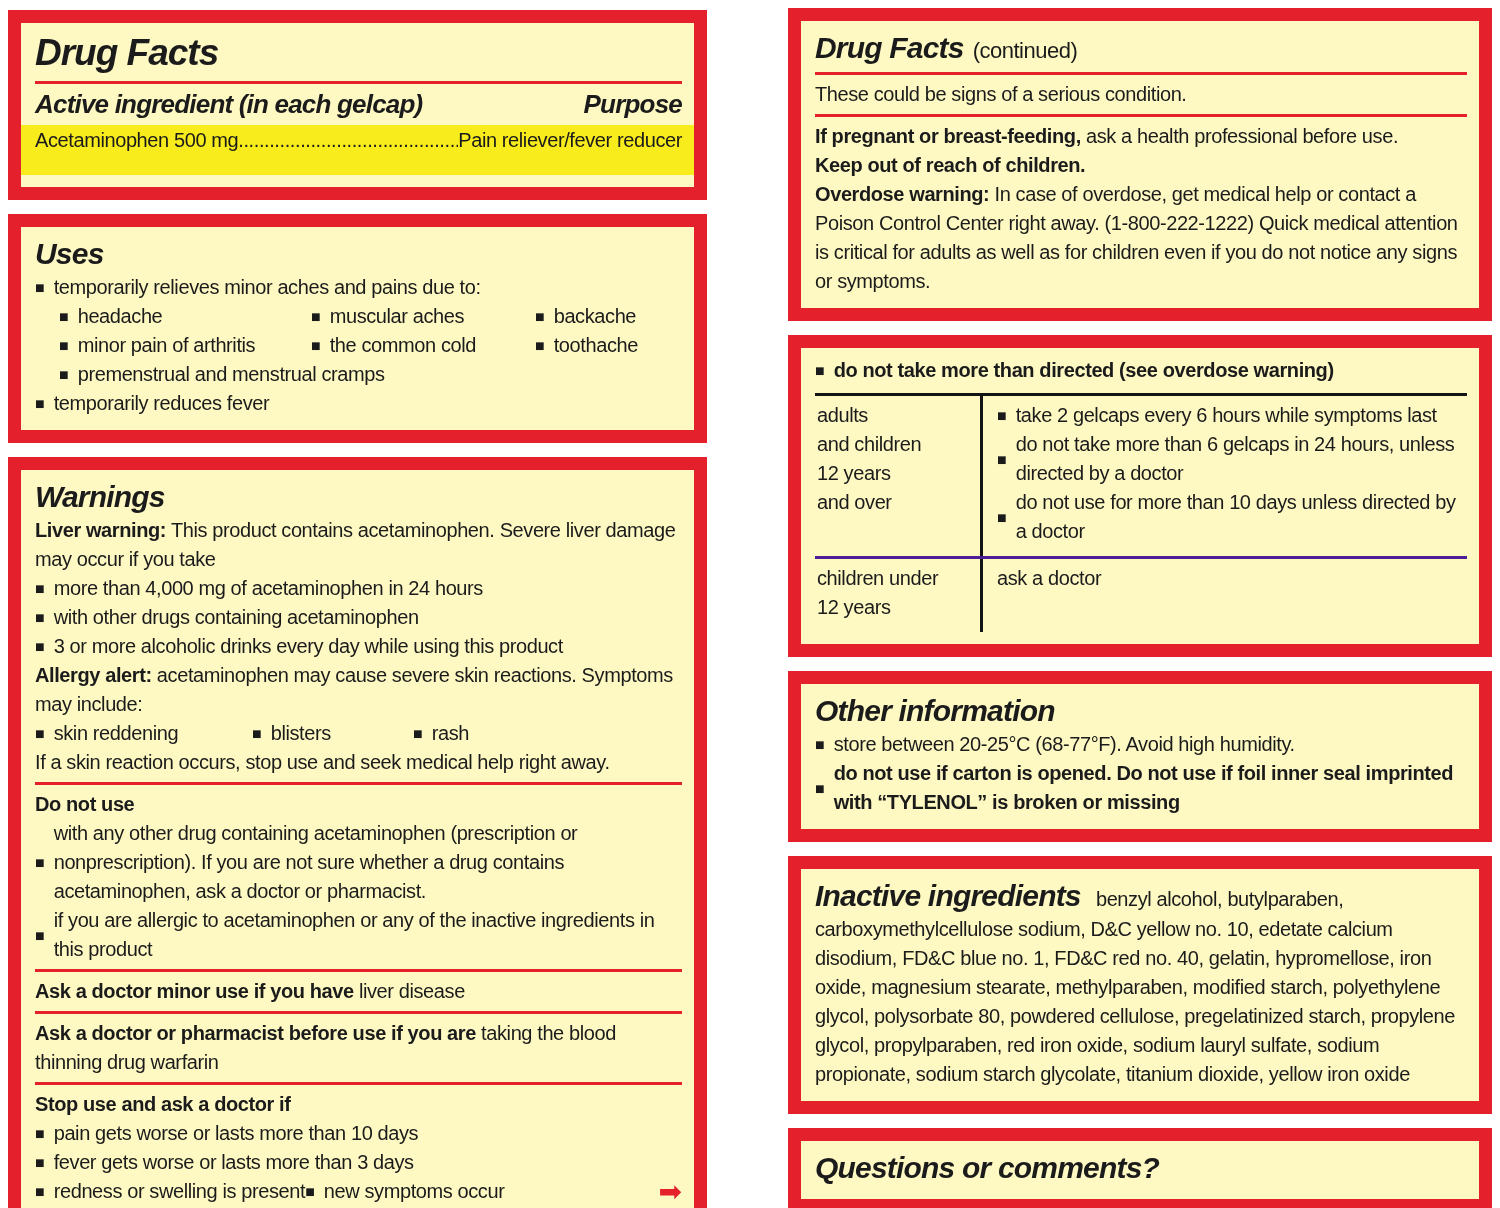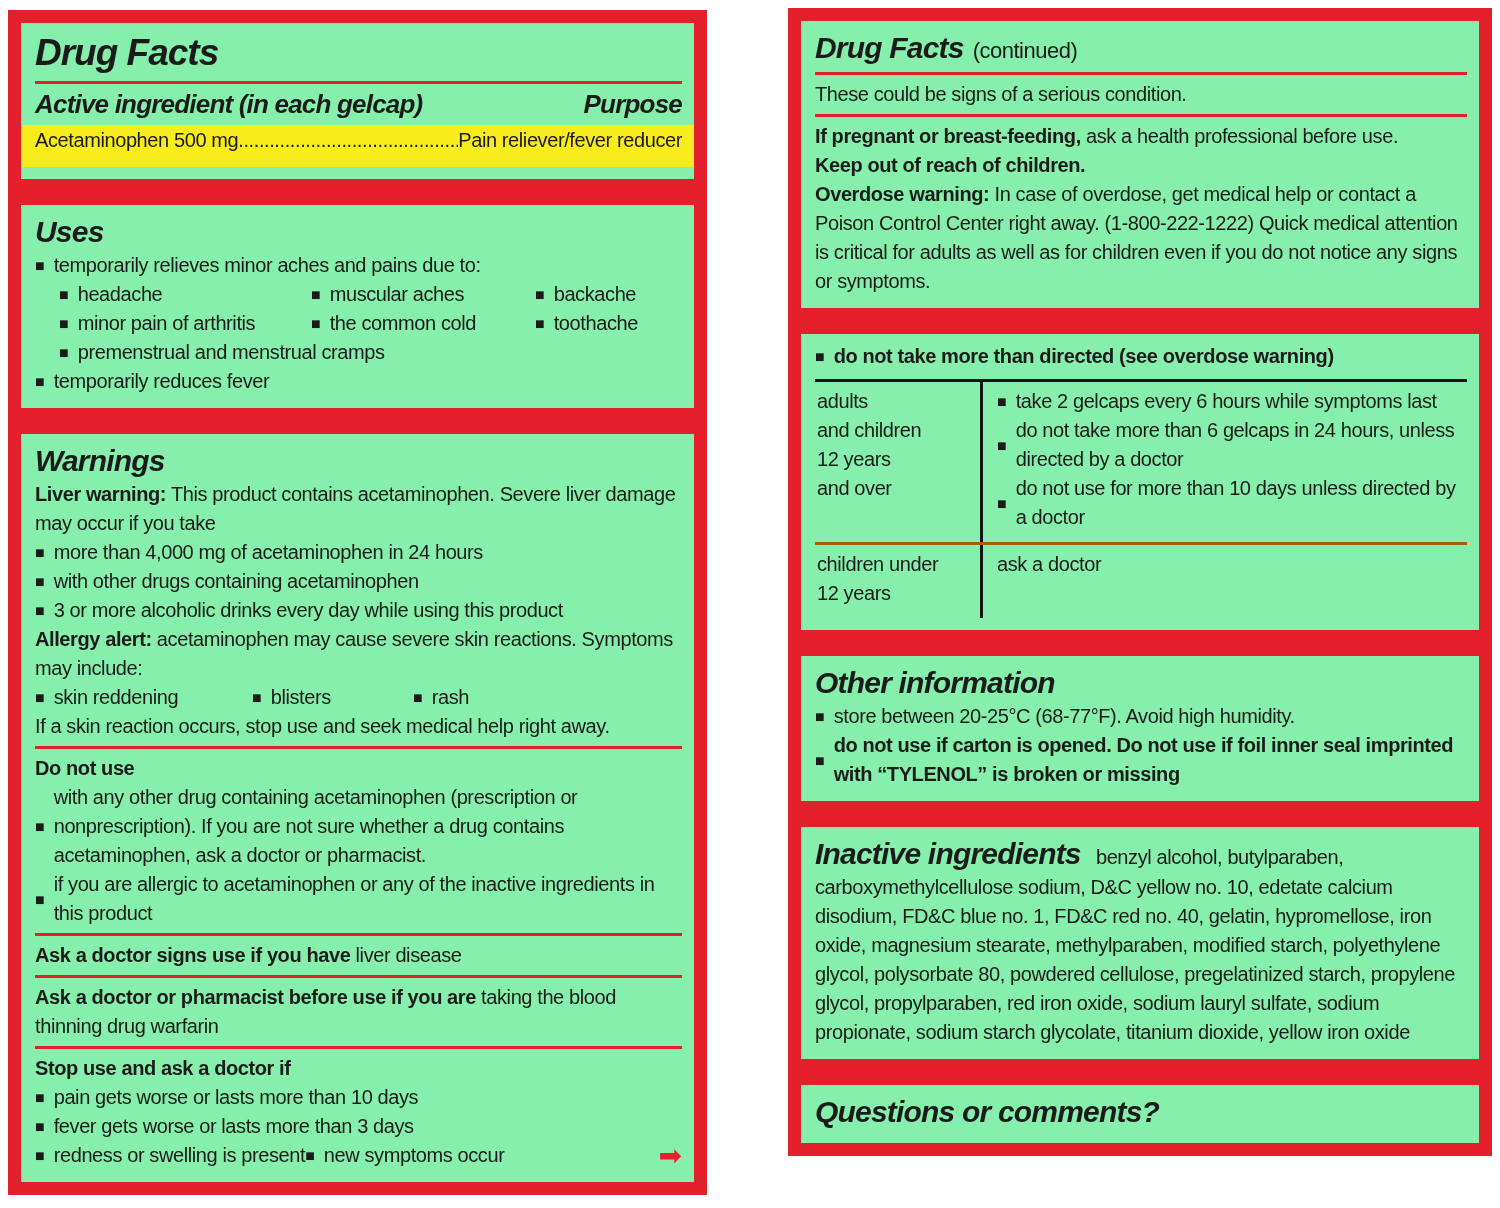--- a/index.html
+++ b/index.html
@@ -13,35 +13,36 @@
     width:1500px;height:1208px;position:relative;
     font-family:"Liberation Sans", sans-serif;
     color:var(--ink);
     font-size:20px;line-height:29px;letter-spacing:-0.4px;
   }
   .col{position:absolute;top:0;}
   .col-left{left:8px;top:10px;width:699px;}
   .col-right{left:788px;top:8px;width:704px;}
   .box{
     border:13px solid var(--red);
-    background:#86efac;
+    background:#fef9c3;
     padding:8px 12px 12px 14px;
+    margin-bottom:14px;
   }
   .h-title{font-style:italic;font-weight:700;font-size:37px;line-height:44px;letter-spacing:-1px;}
   .h-sec{font-style:italic;font-weight:700;font-size:30px;line-height:38px;letter-spacing:-0.8px;}
   .h-sub{font-style:italic;font-weight:700;font-size:26px;line-height:32px;letter-spacing:-0.8px;}
   .rule{border-top:3px solid var(--red);margin:5px 0;}
   .box1-rule{margin:6px 0 4px;}
   b{font-weight:700;}
   .ai-head{display:flex;justify-content:space-between;align-items:baseline;margin-top:2px;}
   .highlight{
     background:var(--yellow);
     display:flex;align-items:baseline;
     margin:5px -12px 0 -14px;
-    padding:1px 12px 12px 14px;
+    padding:1px 12px 20px 14px;
     white-space:nowrap;
   }
   .dots{flex:1 1 auto;overflow:hidden;white-space:nowrap;}
   
   .bi{display:flex;align-items:center;}
   .bi::before{
     content:"■";
     flex:0 0 auto;
     font-size:16px;line-height:29px;
     margin-right:9px;letter-spacing:0;
@@ -57,21 +58,21 @@
   .sym-c2{width:148px;}
   .sym-c3{flex:1;}
   .stop-row{display:flex;align-items:center;}
   .stop-c1{width:262px;}
   .arrow{
     margin-left:auto;color:var(--red);
     font-size:28px;line-height:29px;letter-spacing:0;
   }
   
   .dir-table{border-top:3px solid #141414;margin-top:8px;}
-  .dir-row{display:flex;border-bottom:3px solid #a16207;}
+  .dir-row{display:flex;border-bottom:3px solid #4c1d95;}
   .dir-row.last{border-bottom:none;}
   .dir-who{
     flex:0 0 168px;border-right:3px solid #141414;
     padding:5px 6px 10px 2px;white-space:pre-line;
   }
   .dir-what{flex:1;padding:5px 0 10px 14px;}
   .t{margin:0;}
   .title-row{display:flex;align-items:baseline;gap:9px;}
   .cont-suffix{font-size:22px;letter-spacing:-0.5px;}
   .inactive-p .h-sec{margin-right:10px;}
@@ -172,21 +173,21 @@
       <div class="bi">
           <span>with any other drug containing acetaminophen (prescription or nonprescription). If you are not sure whether a drug contains acetaminophen, ask a doctor or pharmacist.</span>
         </div>
       <div class="bi">
           <span>if you are allergic to acetaminophen or any of the inactive ingredients in this product</span>
         </div>
 
       <div class="rule"></div>
 
       <p class="t">
-        <b>Ask a doctor signs use if you have</b>
+        <b>Ask a doctor minor use if you have</b>
         <span>liver disease</span>
       </p>
 
       <div class="rule"></div>
 
       <p class="t">
         <b>Ask a doctor or pharmacist before use if you are</b>
         <span>taking the blood thinning drug warfarin</span>
       </p>
 

